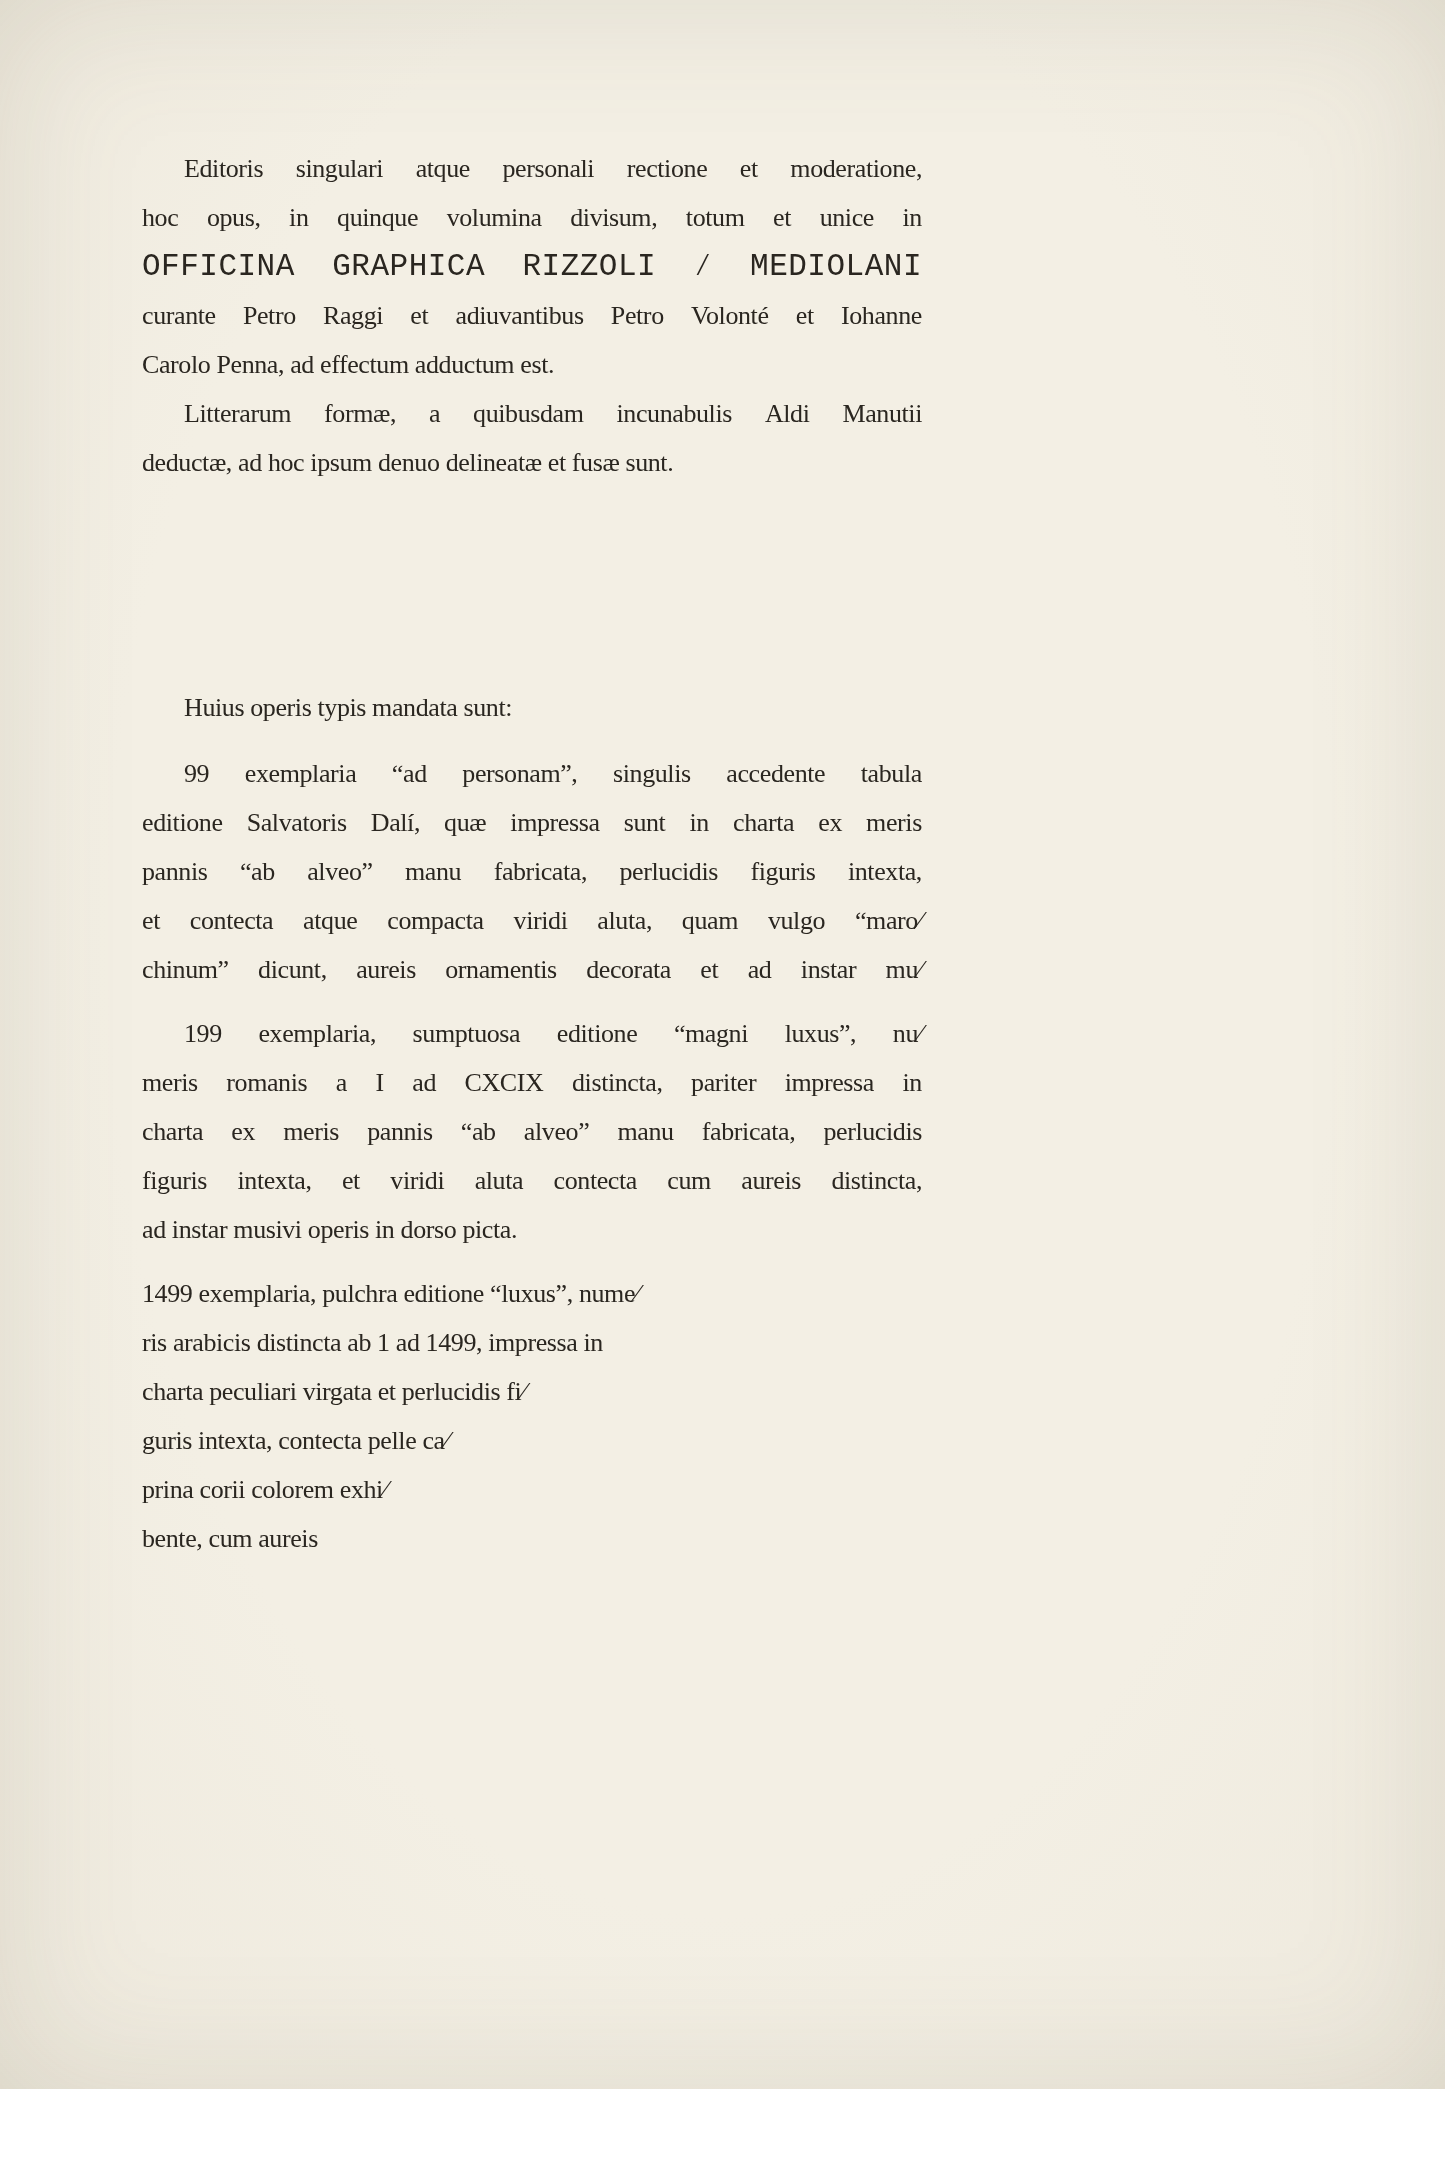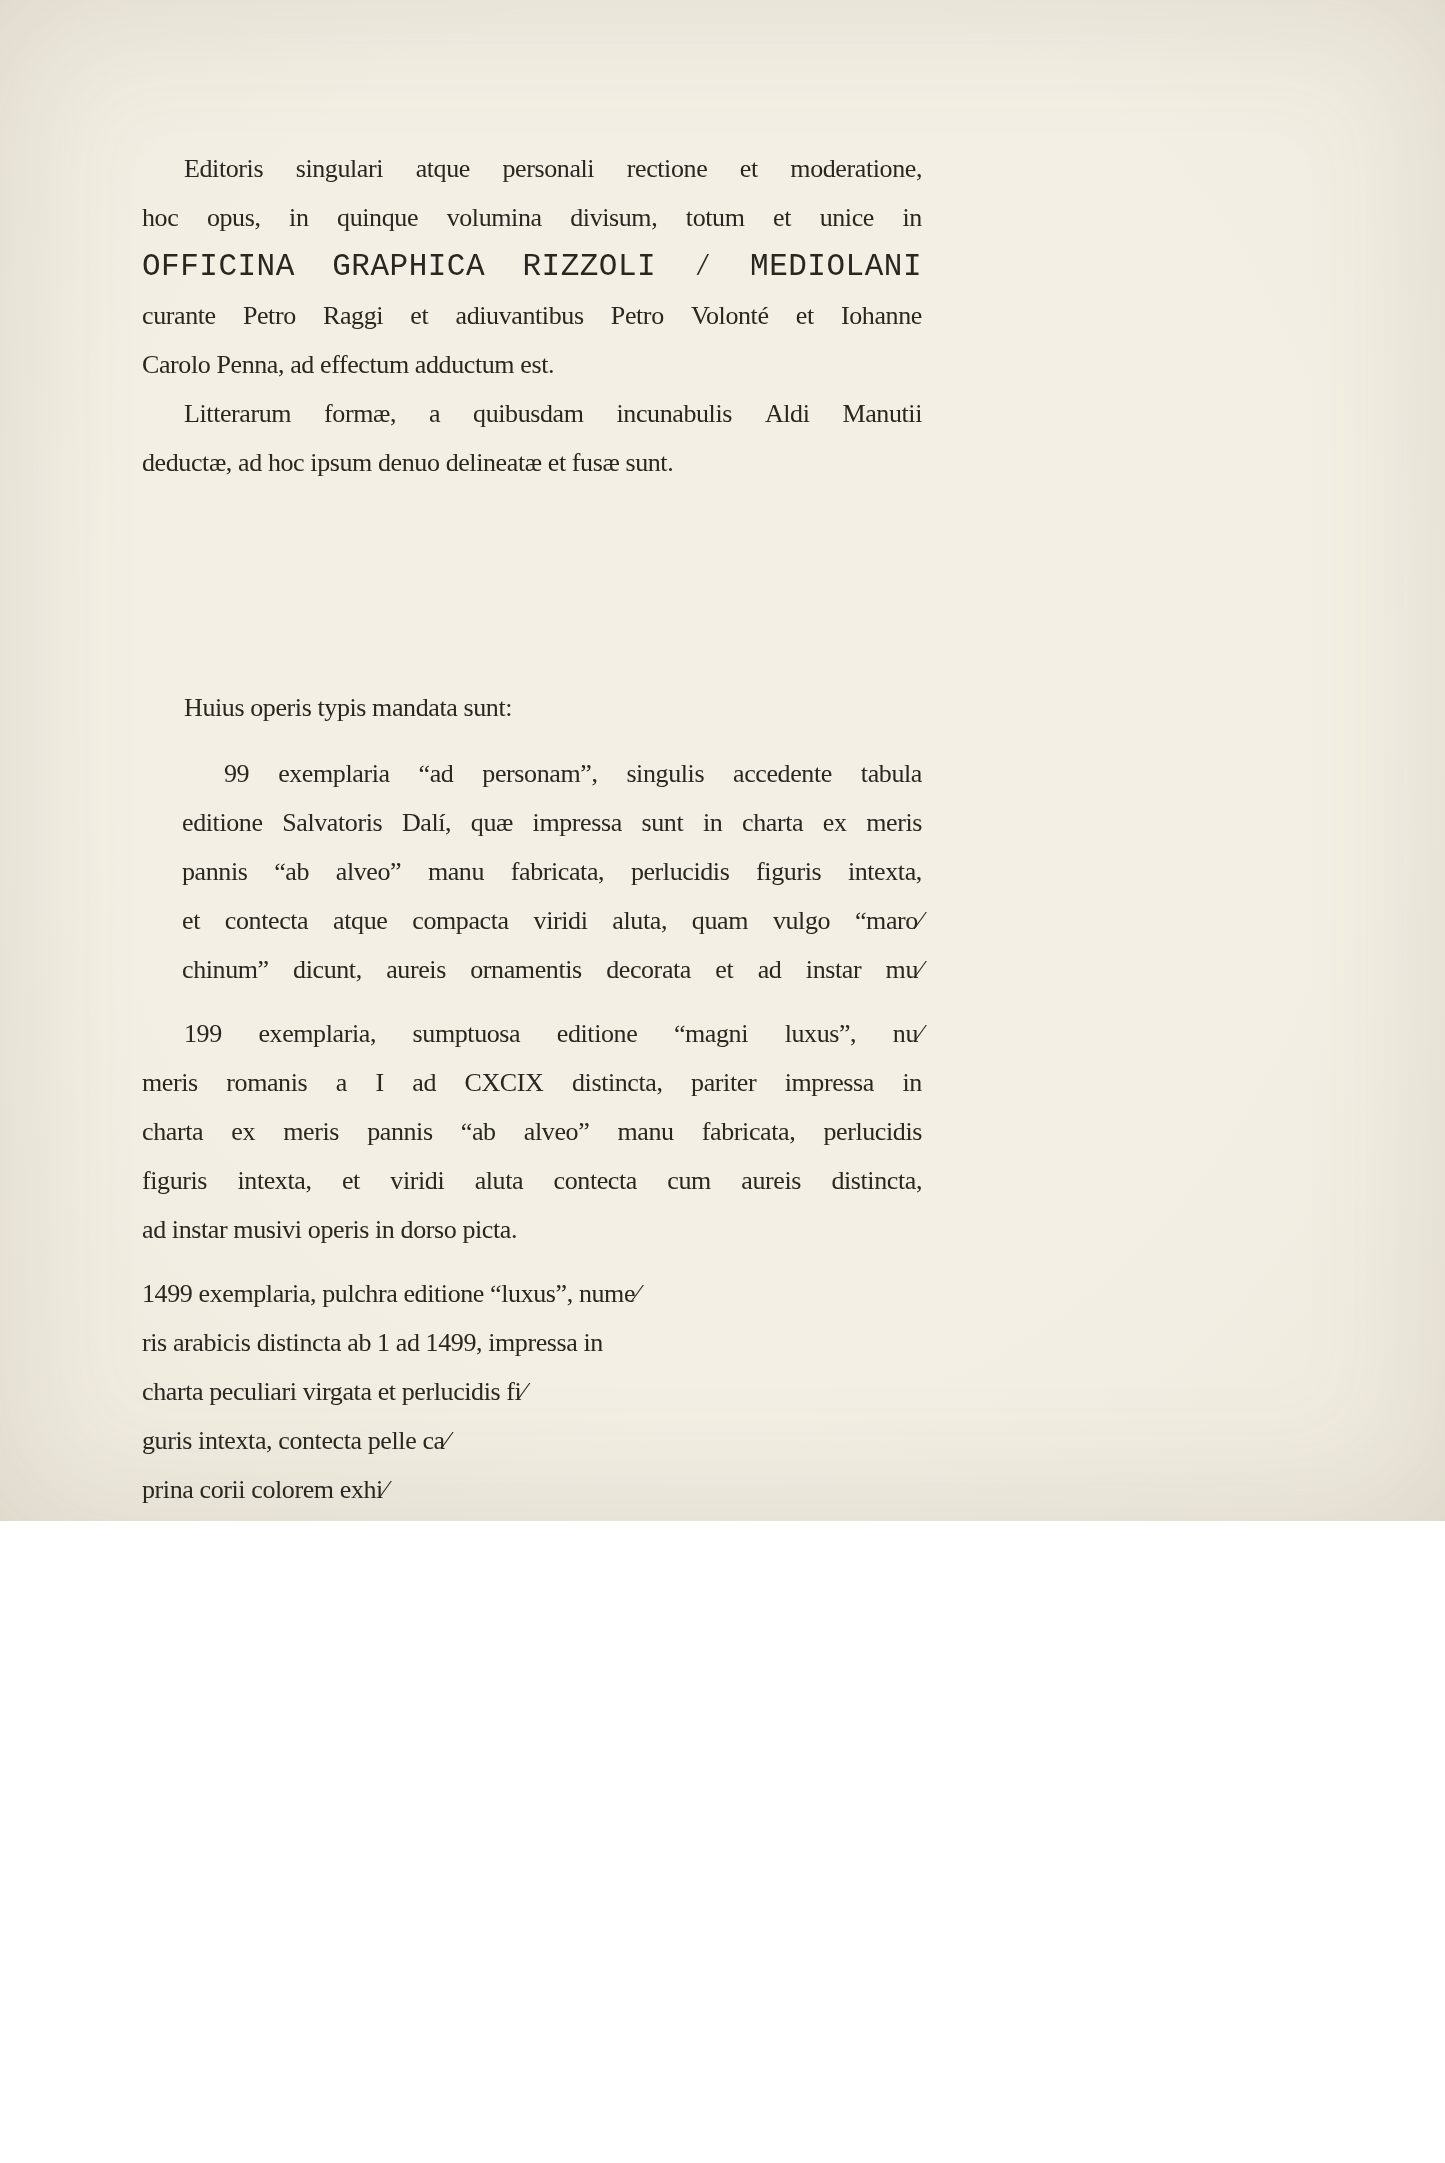--- a/index.html
+++ b/index.html
@@ -3,21 +3,21 @@
 <meta charset="utf-8">
 <style>
   html, body { margin: 0; padding: 0; }
   body {
     width: 1445px;
     font-family: "Liberation Serif", "DejaVu Serif", serif;
   }
   .page {
     position: relative;
     width: 1445px;
-    height: 1521px;
+    height: 2089px;
     background: radial-gradient(ellipse at 50% 45%, #f3efe4 60%, #eee9dd 100%);
     box-shadow: inset 0 0 140px rgba(120, 110, 90, 0.16);
     overflow: hidden;
     color: #2a2620;
   }
   .text-col {
     position: absolute;
     left: 142px;
     top: 144px;
     width: 780px;
@@ -37,21 +37,21 @@
   }
   .jline span { display: inline-block; }
   .indent { padding-left: 42px; }
   .caps-line {
     font-size: 31px;
     letter-spacing: 0.5px;
     font-family: Liberation Mono, monospace;
   }
   .para { margin: 0; padding: 0; }
   .gap-heading { margin-top: 196px; }
-  .gap-para    { margin-top: 17px; margin-left: 40px; }
+  .gap-para    { margin-top: 17px; }
   .gap-para2   { margin-top: 15px; }
   
   .taper {
     width: 1026px;      
   }
   .taper .line { white-space: nowrap; }
 </style>
 </head>
 <body>
 

